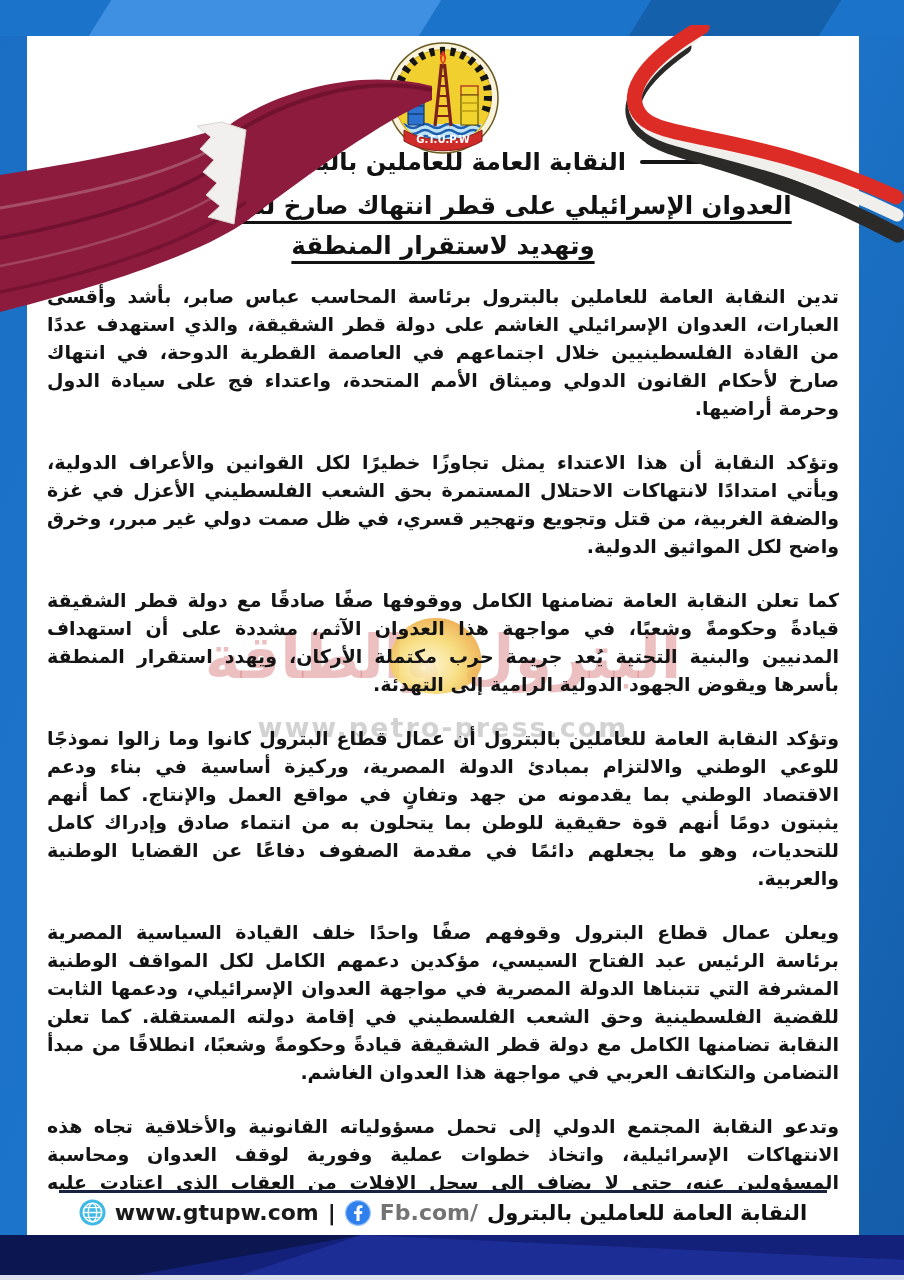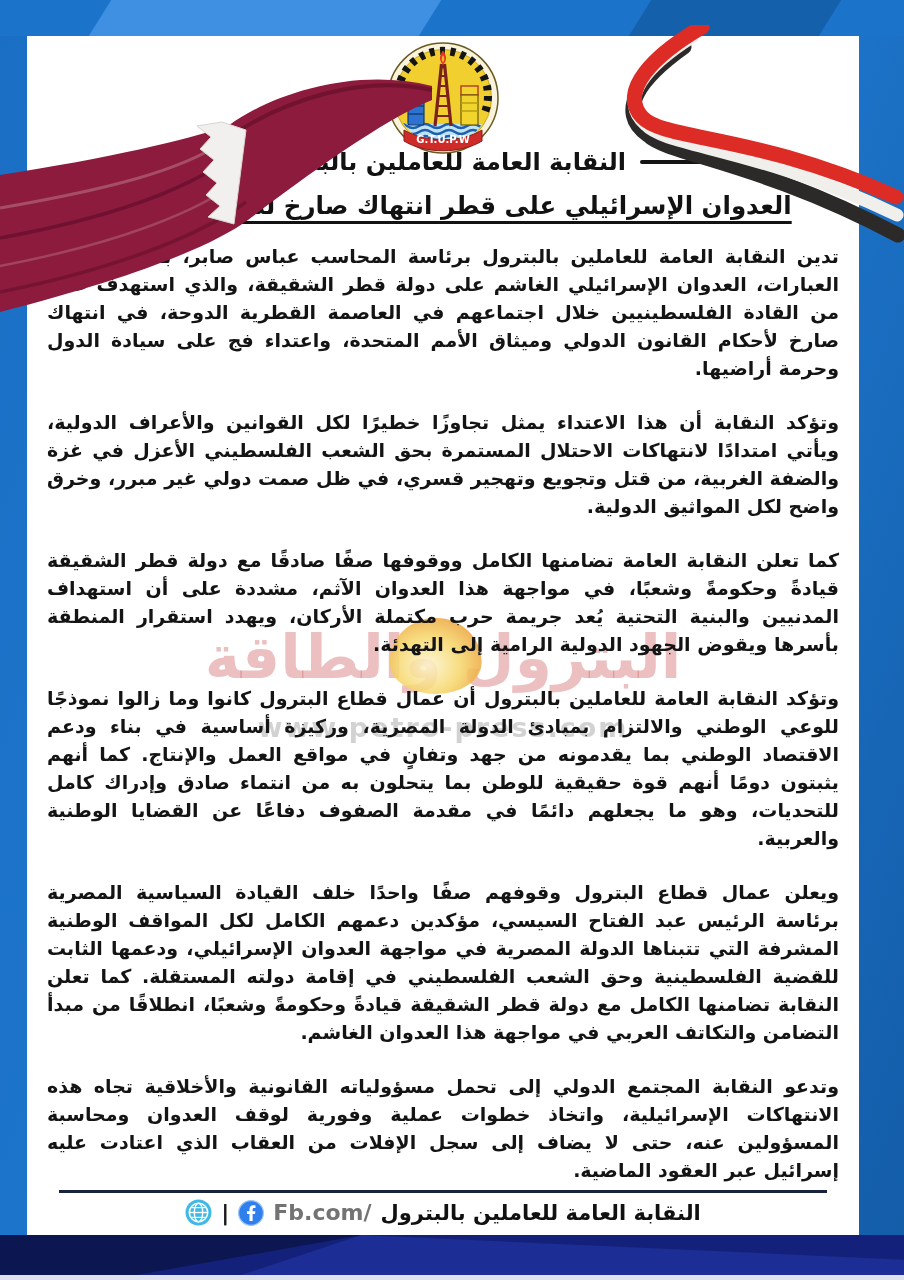--- a/index.html
+++ b/index.html
@@ -103,20 +103,21 @@
     </svg>
 
     <div class="title-row">
       <div class="line"></div>
       <div class="org-title">النقابة العامة للعاملين بالبترول</div>
       <div class="line"></div>
     </div>
 
     <div class="headline" dir="rtl">
       <span>العدوان الإسرائيلي على قطر انتهاك صارخ للقانون الدولي</span>
+      <span>وتهديد لاستقرار المنطقة</span>
     </div>
 
     <div class="watermark">
       <div class="wm-row">
         <span class="wm-text">البترول والطاقة</span>
         <div class="wm-drop"></div>
       </div>
       <div class="wm-url">www.petro-press.com</div>
     </div>
 
@@ -133,20 +134,21 @@
       <div class="rule"></div>
       <div class="footer-row">
         <svg width="27" height="27" viewBox="0 0 27 27">
           <circle cx="13.5" cy="13.5" r="13" fill="#3fb9e5"></circle>
           <circle cx="13.5" cy="13.5" r="9.2" fill="none" stroke="#ffffff" stroke-width="1.6"></circle>
           <ellipse cx="13.5" cy="13.5" rx="4.2" ry="9.2" fill="none" stroke="#ffffff" stroke-width="1.4"></ellipse>
           <line x1="4.3" y1="13.5" x2="22.7" y2="13.5" stroke="#ffffff" stroke-width="1.4"></line>
           <line x1="5.6" y1="8.6" x2="21.4" y2="8.6" stroke="#ffffff" stroke-width="1.2"></line>
           <line x1="5.6" y1="18.4" x2="21.4" y2="18.4" stroke="#ffffff" stroke-width="1.2"></line>
         </svg>
+        <span class="url">www.gtupw.com</span>
         <span class="sep">|</span>
         <svg width="26" height="26" viewBox="0 0 26 26">
           <circle cx="13" cy="13" r="12.4" fill="#2f80ed" stroke="#9cc4f7" stroke-width="1.2"></circle>
           <path d="M14.6,21 L14.6,13.9 L17,13.9 L17.4,11.2 L14.6,11.2 L14.6,9.4 C14.6,8.6 15,7.9 16.2,7.9 L17.5,7.9 L17.5,5.5 C17.5,5.5 16.4,5.3 15.3,5.3 C13,5.3 11.5,6.7 11.5,9.1 L11.5,11.2 L9,11.2 L9,13.9 L11.5,13.9 L11.5,21 Z" fill="#ffffff"></path>
         </svg>
         <span class="fb-prefix">Fb.com/</span>
         <span class="fb-name" dir="rtl">النقابة العامة للعاملين بالبترول</span>
       </div>
     </div>
   </div>

